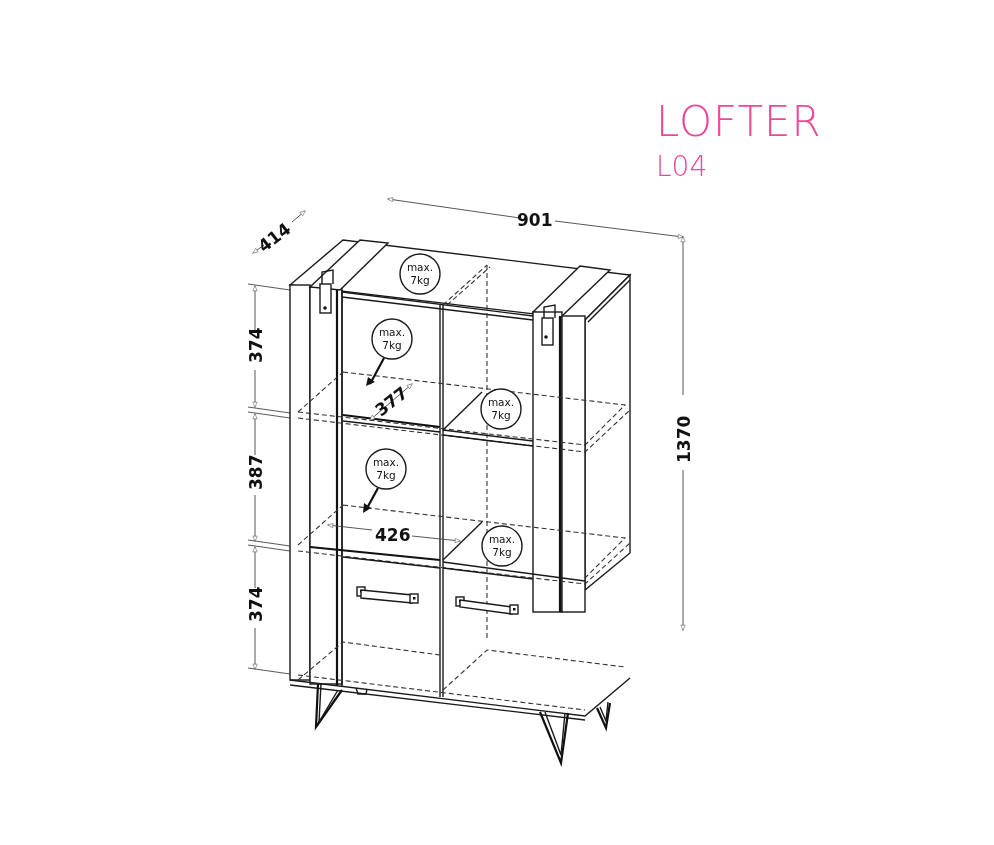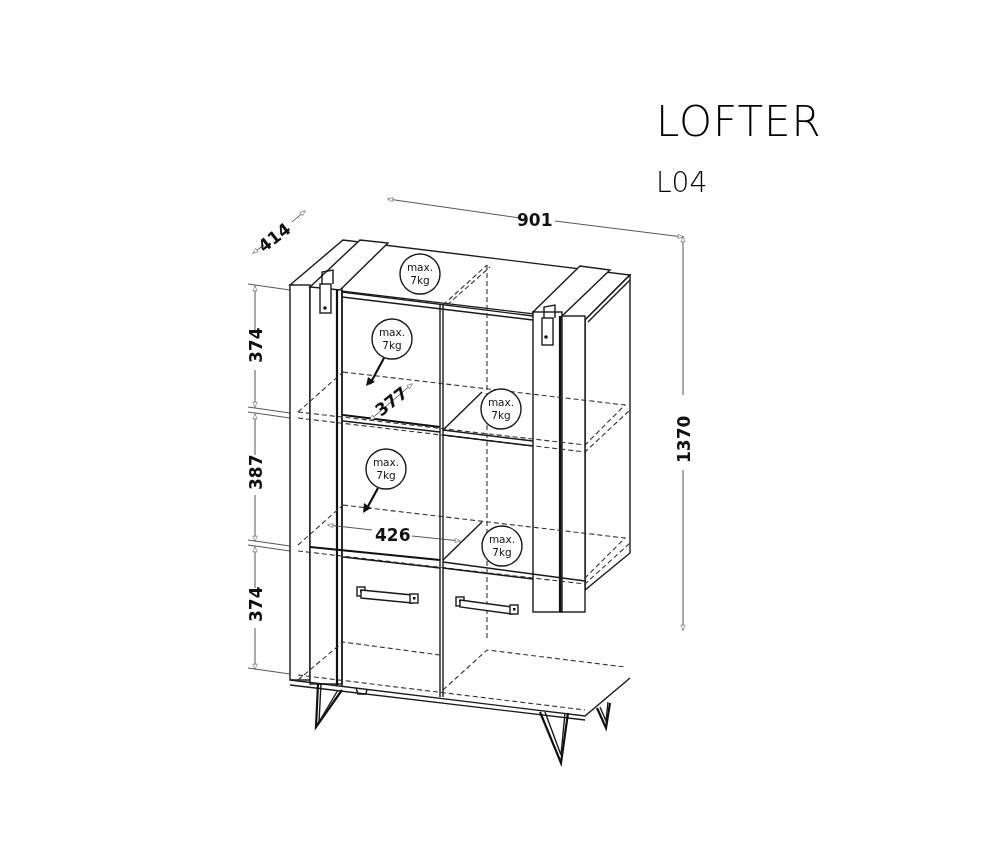--- a/index.html
+++ b/index.html
@@ -1,19 +1,19 @@
 <!DOCTYPE html>
 <html><head>
 <meta charset="utf-8">
 <style>
   html, body { margin: 0; padding: 0; background: #ffffff; }
   body { width: 994px; height: 845px; position: relative; overflow: hidden; font-family: "DejaVu Sans", sans-serif; }
-  .title-block { position: absolute; left: 656px; top: 98px; color: #000000; }
+  .title-block { position: absolute; left: 656px; top: 98px; color: #ec4899; }
   .title { font-family: "DejaVu Sans", sans-serif; font-weight: 300; font-size: 42px; letter-spacing: 1px; line-height: 48px; display: block; }
-  .model { font-family: "DejaVu Sans", sans-serif; font-weight: 300; font-size: 28px; line-height: 34px; display: block; margin-top: 20px; }
+  .model { font-family: "DejaVu Sans", sans-serif; font-weight: 300; font-size: 28px; line-height: 34px; display: block; margin-top: 4px; }
   svg.drawing { position: absolute; left: 0; top: 0; }
   .ln { stroke: #1a1a1a; stroke-width: 1.4; fill: none; }
   .thk { stroke: #111; stroke-width: 2.2; fill: none; }
   .dash { stroke: #333; stroke-width: 1.1; fill: none; stroke-dasharray: 5 3; }
   .dim { stroke: #444; stroke-width: 0.9; fill: none; }
   .arrow { fill: #fff; stroke: #444; stroke-width: 0.9; }
   .dimtext { font-family: "DejaVu Sans", sans-serif; font-weight: bold; font-size: 17px; fill: #111; }
   .badge-text { font-family: "DejaVu Sans", sans-serif; font-size: 10.5px; fill: #111; }
   .face { fill: #ffffff; stroke: #1a1a1a; stroke-width: 1.4; }
 </style>

